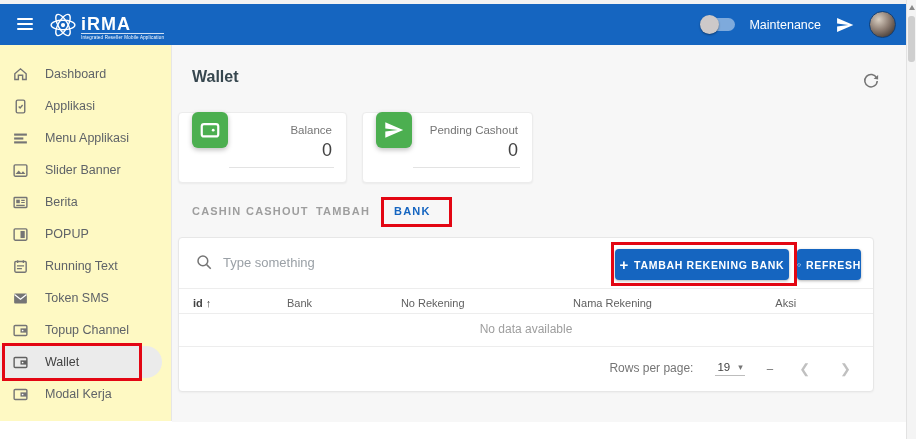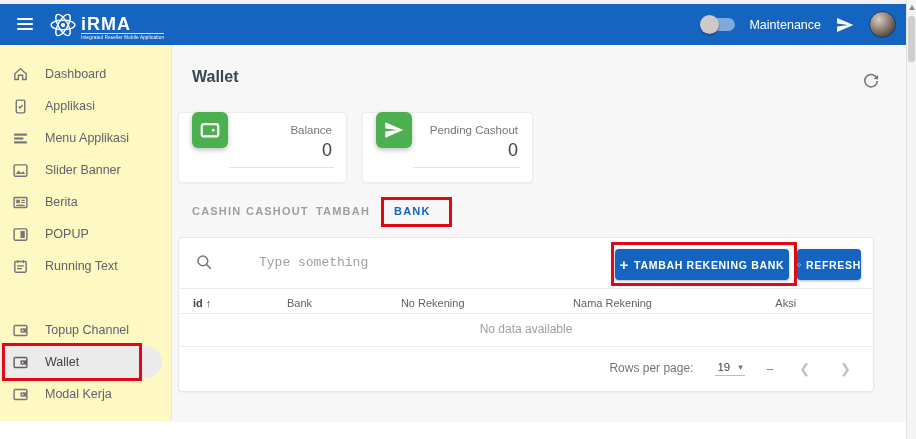--- a/index.html
+++ b/index.html
@@ -52,21 +52,21 @@
   .stat-div { position:absolute; left:50px; right:12px; top:54px; height:1px; background:#e3e3e3; }
 
   
   .tab { position:absolute; top:205px; font-size:11px; font-weight:bold; letter-spacing:1.2px; color:#9e9e9e; cursor:pointer;text-align:right; }
   .tab.active { color:#1565c0; }
   .tab-underline { position:absolute; left:391px; top:225px; width:47px; height:2px; background:#1565c0; }
 
   
   .table-card { position:absolute; left:178px; top:237px; width:696px; height:155px; background:#fff; border:1px solid #e7e7e7; border-radius:4px; box-shadow:0 1px 2px rgba(0,0,0,.04); }
   .search-ic { position:absolute; left:16px; top:15px; width:18px; height:18px; }
-  .search-input { position:absolute; left:44px; top:10px; width:380px; height:28px; border:none; outline:none; font-size:13px; color:#1d4ed8; background:transparent; font-family:Liberation Mono, monospace;margin-left:36px; }
+  .search-input { position:absolute; left:44px; top:10px; width:380px; height:28px; border:none; outline:none; font-size:13px; color:#1d4ed8; background:transparent; font-family:Liberation Sans, sans-serif; }
   .search-input::placeholder { color:#9aa0a6; }
   .btn { position:absolute; top:11px; height:31px; background:#1565c0; color:#fff; border:none; border-radius:4px; font-size:10.5px; font-weight:bold; letter-spacing:.7px; display:flex; align-items:center; justify-content:center; gap:5px; cursor:pointer; box-shadow:0 1px 3px rgba(0,0,0,.3); font-family:"Liberation Sans", sans-serif; }
   .btn-add { right:84px; width:174px; }
   .btn-refresh { right:12px; width:64px; }
   .btn svg { width:14px; height:14px; }
   .plus { font-size:15px; font-weight:bold; line-height:1; }
   .div-row { position:absolute; left:0; right:0; height:1px; background:#ededed; }
   .thead { position:absolute; left:14px; right:14px; top:55px; height:20px; display:flex; align-items:center; font-size:11px; color:#616161; }
   .th { text-align:center; }
   .th-id { width:8%; text-align:left; font-weight:bold; color:#424242; }
@@ -201,20 +201,29 @@
     <div class="side-item" style="top:205px">
       <span class="side-icon">
         <svg viewBox="0 0 24 24">
             <rect x="4" y="5" width="16" height="15" rx="1.5" fill="none" stroke="#757575" stroke-width="2"></rect>
             <path d="M8 3v4M16 3v4M7 11h10M7 15h7" stroke="#757575" stroke-width="1.8"></path>
           </svg>
       </span>
       <span class="side-label">Running Text</span>
     </div>
 
+    <div class="side-item" style="top:237px">
+      <span class="side-icon">
+        <svg viewBox="0 0 24 24">
+            <rect x="3" y="5" width="18" height="14" rx="1.5" fill="#757575"></rect>
+            <path d="M3.5 6.5L12 13l8.5-6.5" fill="none" stroke="#fff" stroke-width="1.8"></path>
+          </svg>
+      </span>
+      <span class="side-label">Token SMS</span>
+    </div>
 
     <div class="side-item" style="top:269px">
       <span class="side-icon">
         <svg viewBox="0 0 24 24">
             <rect x="3" y="5" width="18" height="14" rx="1.5" fill="none" stroke="#757575" stroke-width="2"></rect>
             <rect x="12" y="9" width="9" height="6" fill="#757575"></rect>
             <circle cx="15" cy="12" r="1.2" fill="#fff"></circle>
           </svg>
       </span>
       <span class="side-label">Topup Channel</span>

